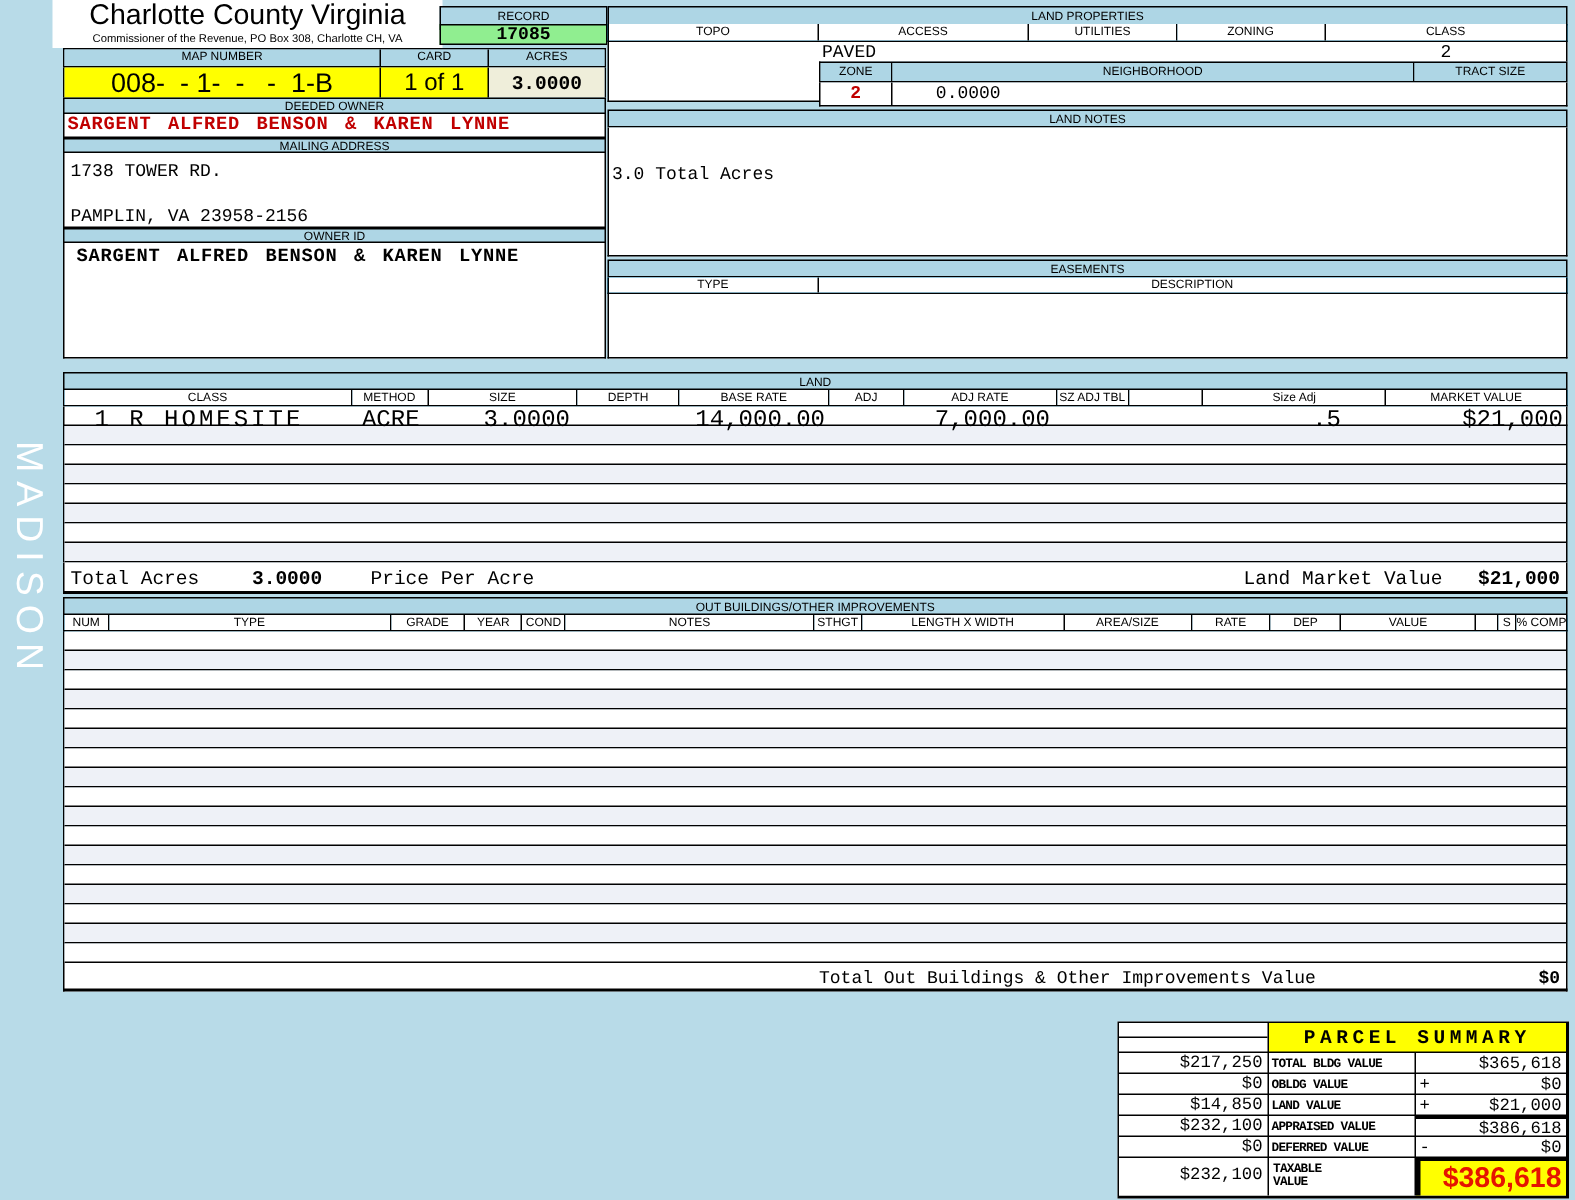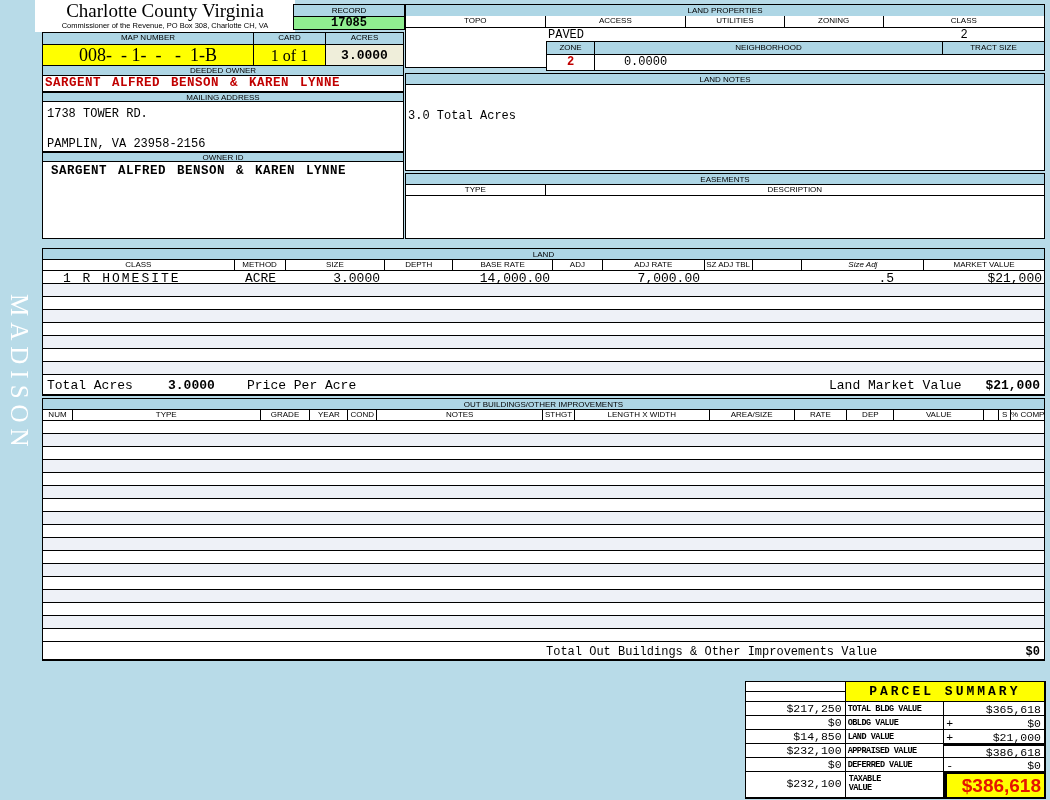--- a/index.html
+++ b/index.html
@@ -19,21 +19,21 @@
   .hcell {
     background:#fff; border-right:1px solid #000;
     font-family:"Liberation Sans", sans-serif; font-size:8px;
     text-align:center; overflow:hidden; white-space:nowrap;
   }
   .hcell:last-child { border-right:none; }
   .rowflex { display:flex; border:1px solid #000; border-top:none; background:#0ea5e9; }
   .whitebox { background:#fff; border:1px solid #000; border-top:none; }
   .mono12 { font-family:"Liberation Mono", monospace; font-size:12px; }
   .bold { font-weight:bold; }
-  .serif { font-family:Liberation Serif, serif; }
+  .serif { font-family:Liberation Sans, sans-serif; }
   .red { color:#c00000; }
   .pre { white-space:pre; }
   .stripe { border-bottom:1px solid #000; }
   .lt { background:#eef1f7; }
   .wt { background:#ffffff; }
   .right { text-align:right; }
   .center { text-align:center; }
   #land-stripes, #ob-stripes { border-left:1px solid #000; border-right:1px solid #000; }
   .ps-cell { border-right:1px solid #000; border-bottom:1px solid #000; background:#fff; overflow:hidden; }
   .ps-label {
@@ -125,24 +125,24 @@
   <div class="rowflex" style="height:11px;">
     <div class="hcell" style="width:192px;line-height:9px;">CLASS</div>
     <div class="hcell" style="width:51px;line-height:9px;">METHOD</div>
     <div class="hcell" style="width:100px;line-height:9px;">SIZE</div>
     <div class="hcell" style="width:68px;line-height:9px;">DEPTH</div>
     <div class="hcell" style="width:100px;line-height:9px;">BASE RATE</div>
     <div class="hcell" style="width:50px;line-height:9px;">ADJ</div>
     <div class="hcell" style="width:102px;line-height:9px;">ADJ RATE</div>
     <div class="hcell" style="width:48px;line-height:9px;">SZ ADJ TBL</div>
     <div class="hcell" style="width:50px;line-height:9px;"></div>
-    <div class="hcell" style="width:122px;line-height:9px;font-style:italic;">Size Adj</div>
+    <div class="hcell" style="width:122px;line-height:9px;">Size Adj</div>
     <div class="hcell" style="width:120px;line-height:9px;">MARKET VALUE</div>
   </div>
-  <div style="position:relative;height:13px;background:#fff;border-left:1px solid #000;border-right:1px solid #000;border-bottom:1px solid #000;font-size:13px;">
+  <div style="position:relative;height:13px;background:#fff;border-left:1px solid #000;border-right:1px solid #000;border-bottom:1px solid #000;font-size:16px;">
     <span class="abs" style="left:20px;top:0;letter-spacing:2px;">1 R HOMESITE</span>
     <span class="abs center" style="left:192px;width:51px;top:0;">ACRE</span>
     <span class="abs right" style="left:243px;width:94px;top:0;">3.0000</span>
     <span class="abs right" style="left:343px;width:64px;top:0;"></span>
     <span class="abs right" style="left:411px;width:96px;top:0;">14,000.00</span>
     <span class="abs right" style="left:511px;width:46px;top:0;"></span>
     <span class="abs right" style="left:561px;width:96px;top:0;">7,000.00</span>
     <span class="abs right" style="left:663px;width:44px;top:0;"></span>
     <span class="abs right" style="left:761px;width:90px;top:0;">.5</span>
     <span class="abs right" style="left:883px;width:116px;top:0;">$21,000</span>

